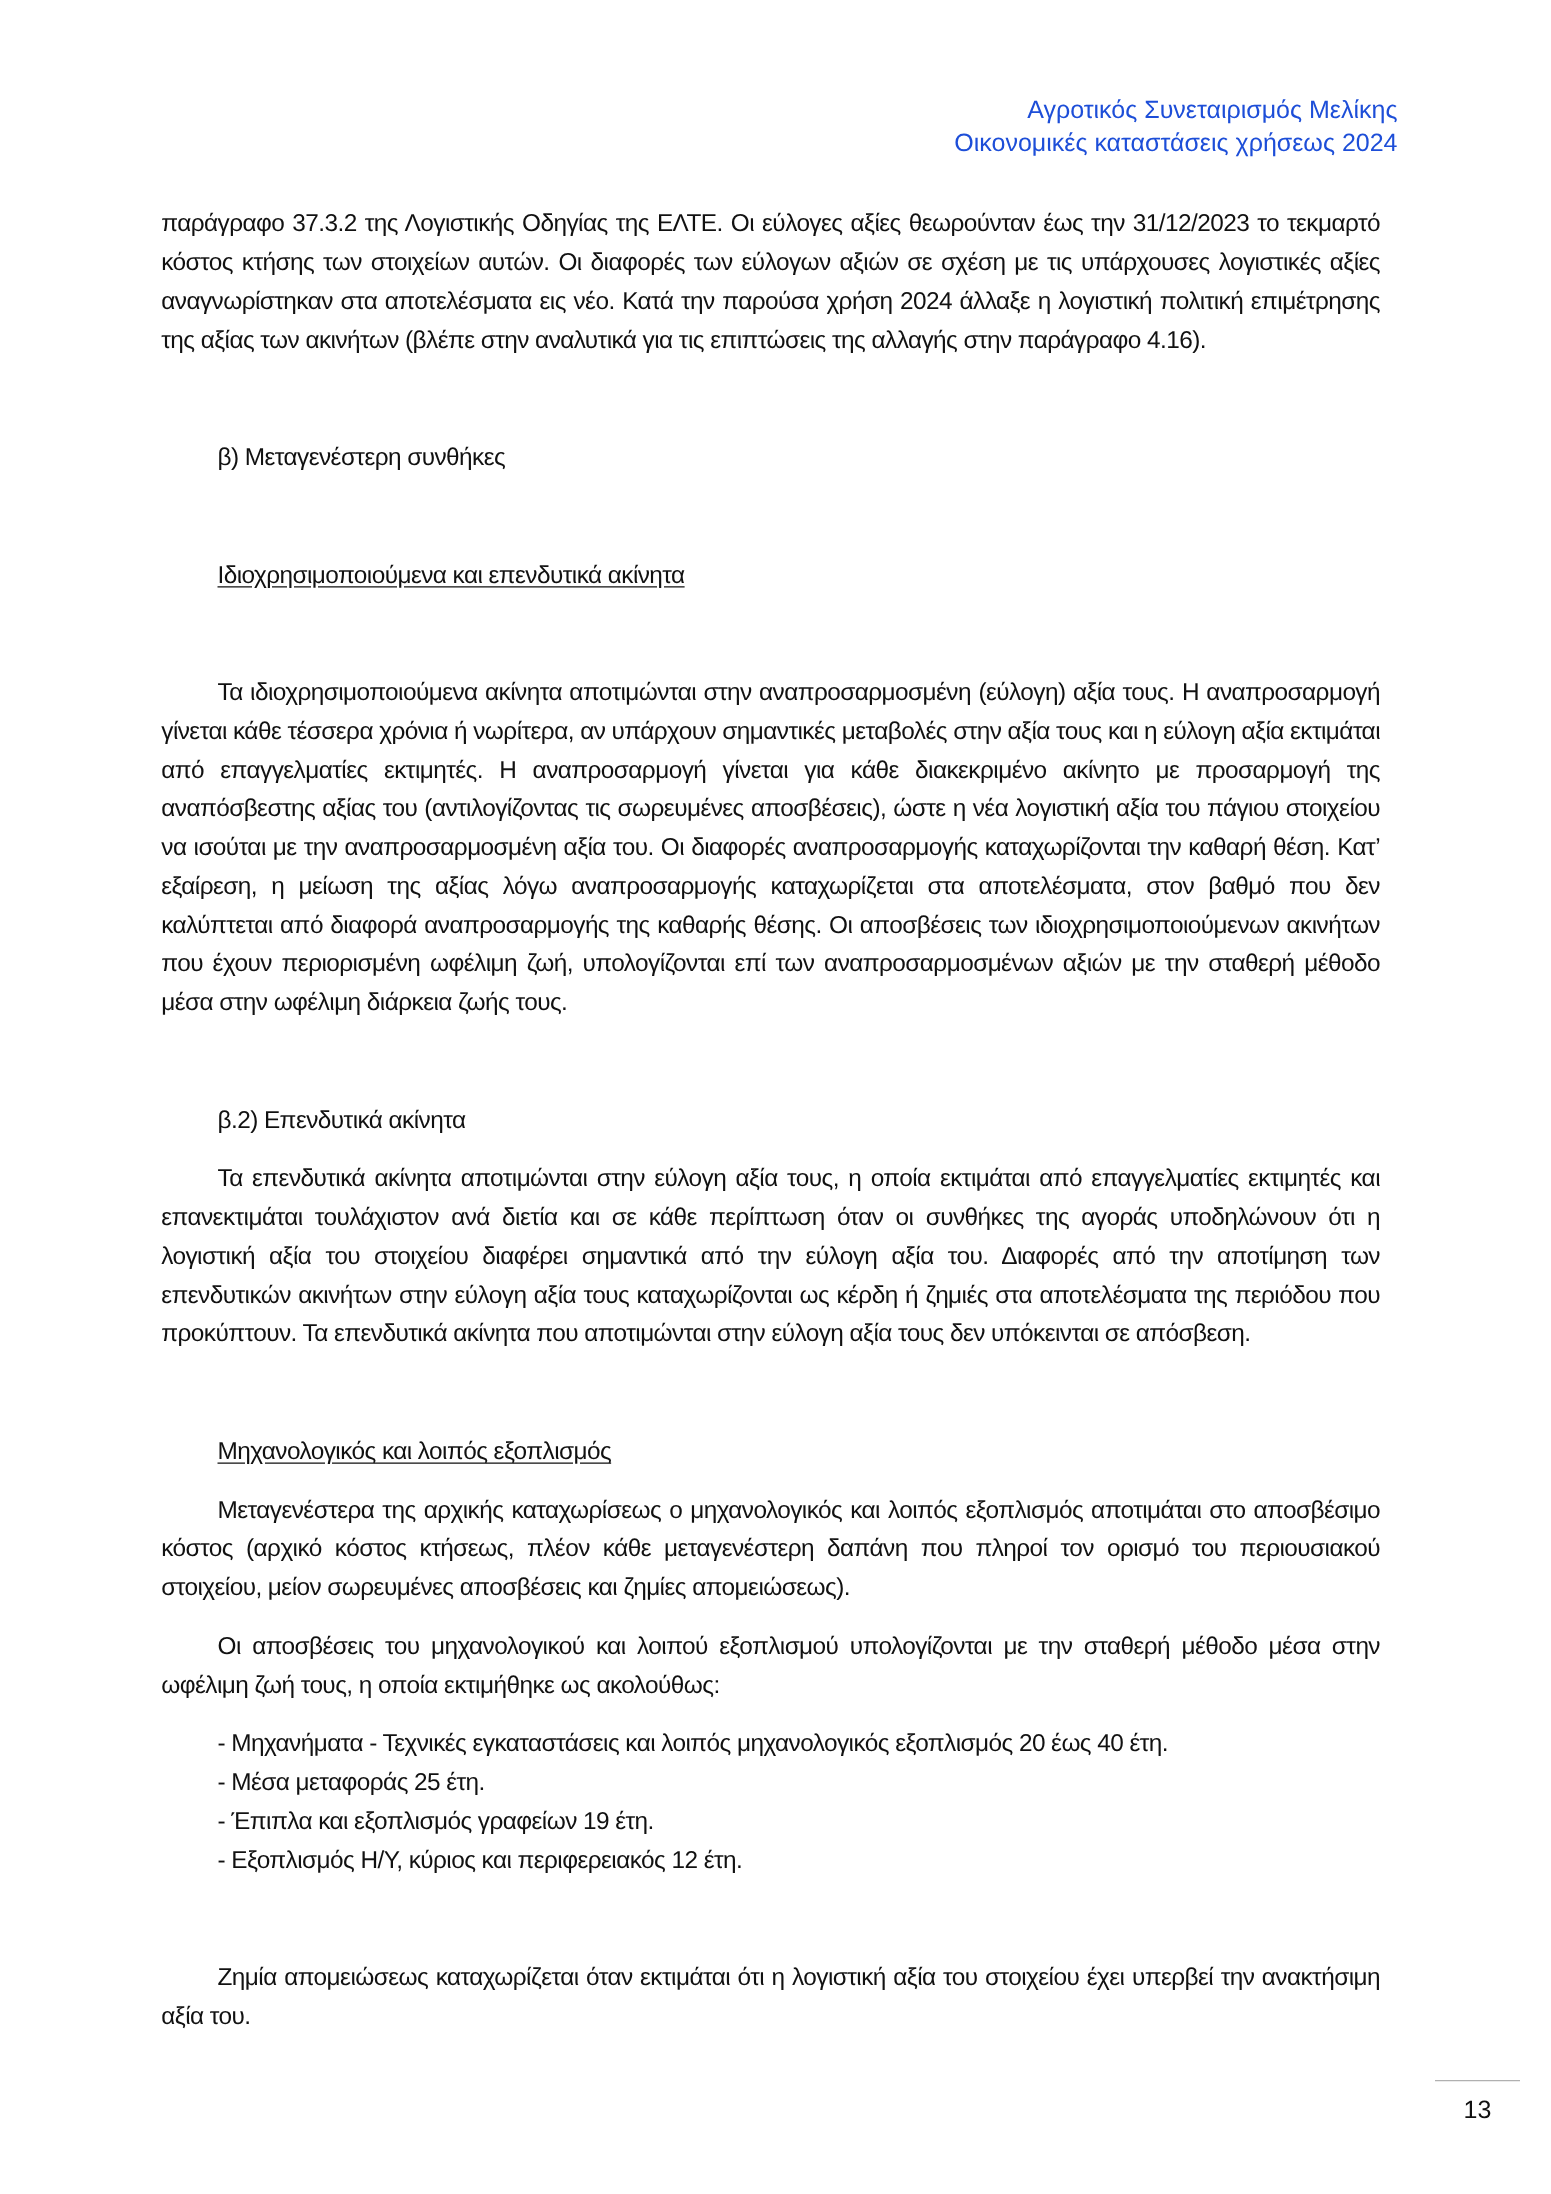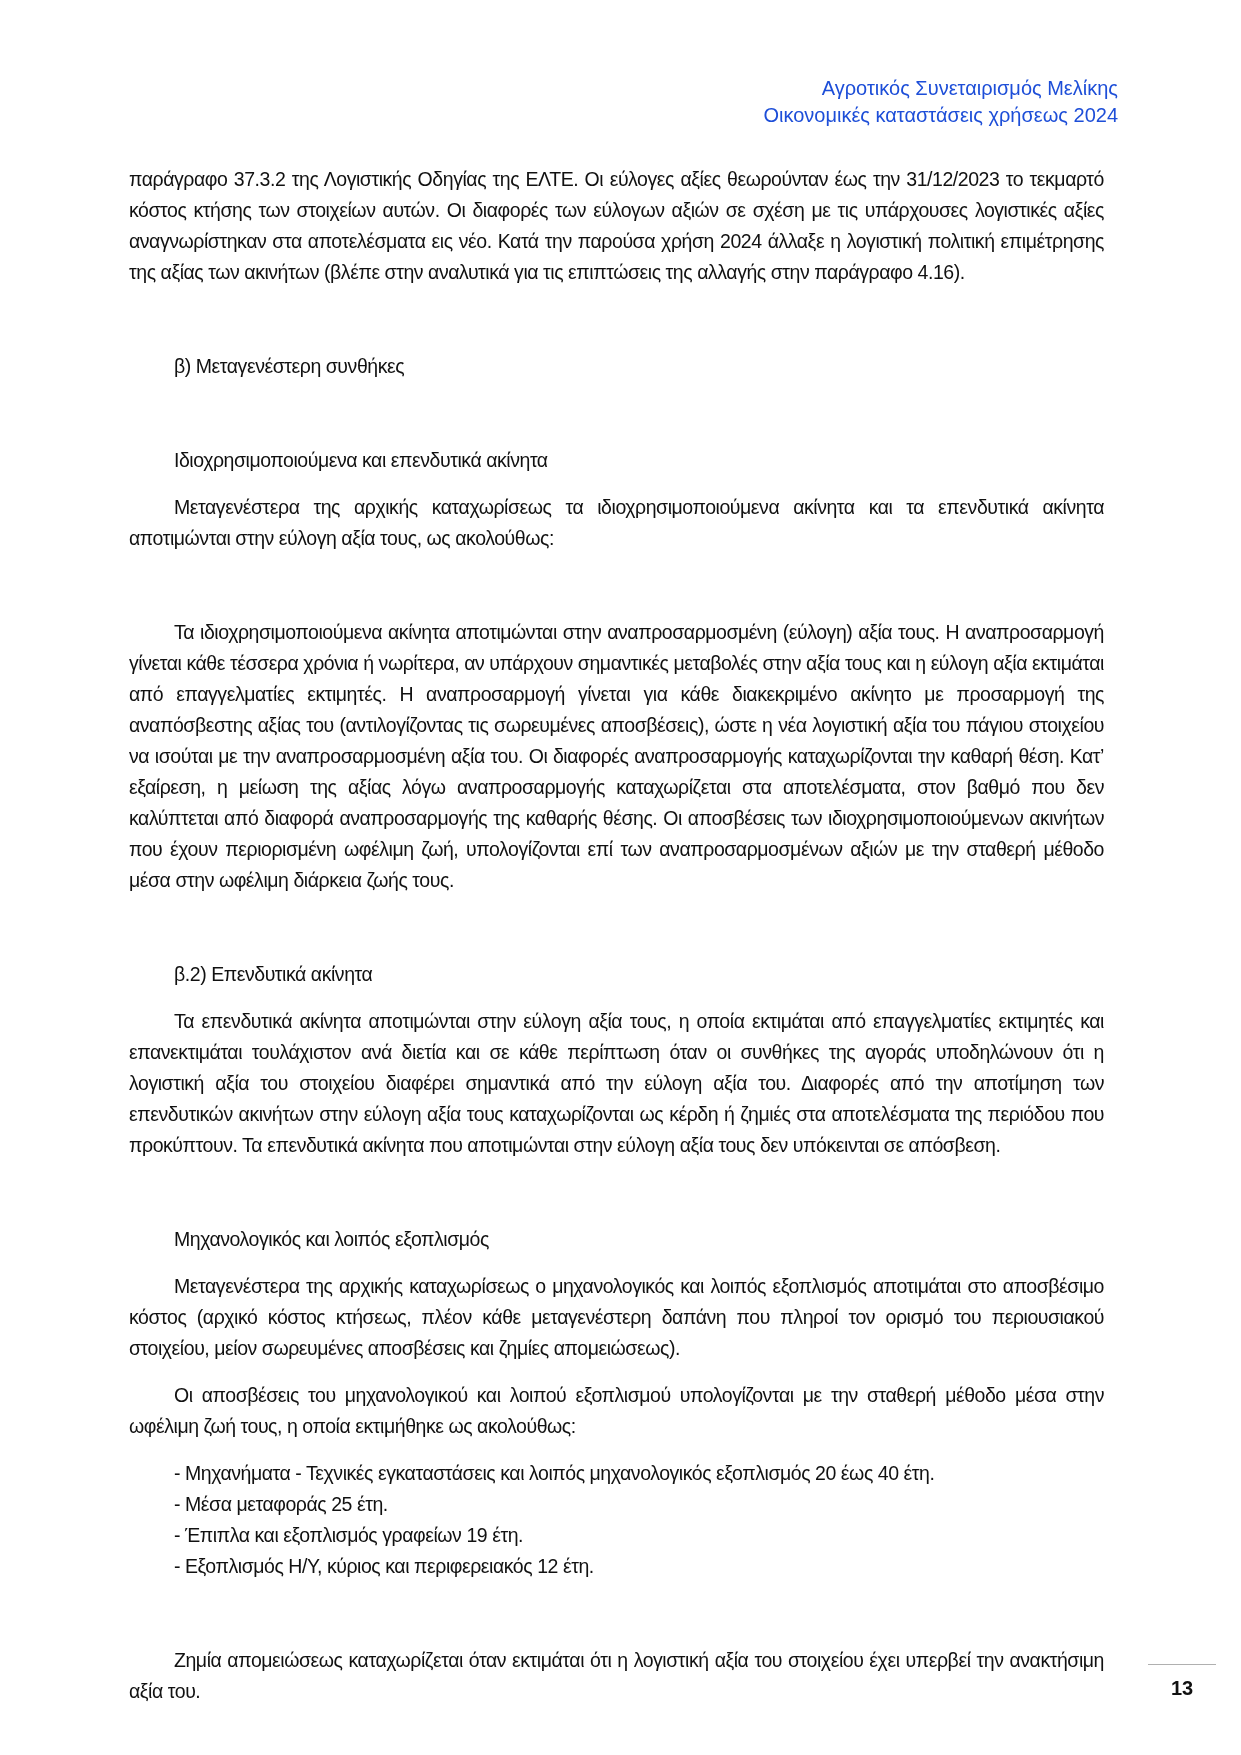--- a/index.html
+++ b/index.html
@@ -13,52 +13,51 @@
     position: absolute; right: 123px; top: 75px; text-align: right;
     font-size: 20px; line-height: 27px; color: #1d4ed8;
   }
   .body-text {
     position: absolute; left: 113px; top: 148px; width: 1007px;
     font-size: 19.5px; line-height: 31px; letter-spacing: -0.45px;
   }
   .body-text p { margin: 16px; text-align: justify; }
   .indent { text-indent: 45px; }
   .heading-line { padding-left: 45px; text-align: left !important; }
-  .u { text-underline-offset: 3px; }
+  .u { text-decoration: underline; text-underline-offset: 3px; }
   .gap1 { height: 31px; }
   .bullets { list-style: none; margin: 16px; padding: 0 0 0 45px; }
   .bullets li { margin: 0; }
   .footer-line {
     position: absolute; left: 1148px; top: 1664px; width: 68px; height: 1px;
     background: #b0b0b0;
   }
   .page-number {
     position: absolute; left: 1148px; width: 68px; top: 1677px;
-    text-align: center; font-size: 20px; color: #111; font-weight: bold;
+    text-align: center; font-size: 20px; color: #111;
   }
 </style>
 </head>
 <body>
 
 <div class="page">
 
   <div class="header">
     <div>Αγροτικός Συνεταιρισμός Μελίκης</div>
     <div>Οικονομικές καταστάσεις χρήσεως 2024</div>
   </div>
 
   <div class="body-text">
     <p>παράγραφο 37.3.2 της Λογιστικής Οδηγίας της ΕΛΤΕ. Οι εύλογες αξίες θεωρούνταν έως την 31/12/2023 το τεκμαρτό κόστος κτήσης των στοιχείων αυτών. Οι διαφορές των εύλογων αξιών σε σχέση με τις υπάρχουσες λογιστικές αξίες αναγνωρίστηκαν στα αποτελέσματα εις νέο. Κατά την παρούσα χρήση 2024 άλλαξε η λογιστική πολιτική επιμέτρησης της αξίας των ακινήτων (βλέπε στην αναλυτικά για τις επιπτώσεις της αλλαγής στην παράγραφο 4.16).</p>
 
     <div class="gap1"></div>
     <p class="heading-line">β) Μεταγενέστερη συνθήκες</p>
 
     <div class="gap1"></div>
     <p class="heading-line"><span class="u">Ιδιοχρησιμοποιούμενα και επενδυτικά ακίνητα</span></p>
-    <p class="indent">Μεταγενέστερα της αρχικής καταχωρίσεως τα ιδιοχρησιμοποιούμενα ακίνητα και τα επενδυτικά ακίνητα αποτιμώνται στην εύλογη αξία τους, ως ακολούθως:</p>
 
     <div class="gap1"></div>
     <p class="indent">Τα ιδιοχρησιμοποιούμενα ακίνητα αποτιμώνται στην αναπροσαρμοσμένη (εύλογη) αξία τους. Η αναπροσαρμογή γίνεται κάθε τέσσερα χρόνια ή νωρίτερα, αν υπάρχουν σημαντικές μεταβολές στην αξία τους και η εύλογη αξία εκτιμάται από επαγγελματίες εκτιμητές. Η αναπροσαρμογή γίνεται για κάθε διακεκριμένο ακίνητο με προσαρμογή της αναπόσβεστης αξίας του (αντιλογίζοντας τις σωρευμένες αποσβέσεις), ώστε η νέα λογιστική αξία του πάγιου στοιχείου να ισούται με την αναπροσαρμοσμένη αξία του. Οι διαφορές αναπροσαρμογής  καταχωρίζονται την καθαρή θέση. Κατ’ εξαίρεση, η μείωση της αξίας λόγω αναπροσαρμογής καταχωρίζεται στα αποτελέσματα, στον βαθμό που δεν καλύπτεται από διαφορά αναπροσαρμογής της καθαρής θέσης. Οι αποσβέσεις των ιδιοχρησιμοποιούμενων ακινήτων που έχουν περιορισμένη ωφέλιμη ζωή, υπολογίζονται επί των αναπροσαρμοσμένων αξιών με την σταθερή μέθοδο μέσα στην ωφέλιμη διάρκεια ζωής τους.</p>
 
     <div class="gap1"></div>
     <p class="heading-line">β.2) Επενδυτικά ακίνητα</p>
     <p class="indent">Τα επενδυτικά ακίνητα αποτιμώνται στην εύλογη αξία τους, η οποία εκτιμάται από επαγγελματίες εκτιμητές και επανεκτιμάται τουλάχιστον ανά διετία και σε κάθε περίπτωση όταν οι συνθήκες της αγοράς υποδηλώνουν ότι η λογιστική αξία του στοιχείου διαφέρει σημαντικά από την εύλογη αξία του. Διαφορές από την αποτίμηση των επενδυτικών ακινήτων στην εύλογη αξία τους καταχωρίζονται ως κέρδη ή ζημιές στα αποτελέσματα της περιόδου που προκύπτουν. Τα επενδυτικά ακίνητα που αποτιμώνται στην εύλογη αξία τους δεν υπόκεινται σε απόσβεση.</p>
 
     <div class="gap1"></div>
     <p class="heading-line"><span class="u">Μηχανολογικός και λοιπός εξοπλισμός</span></p>

